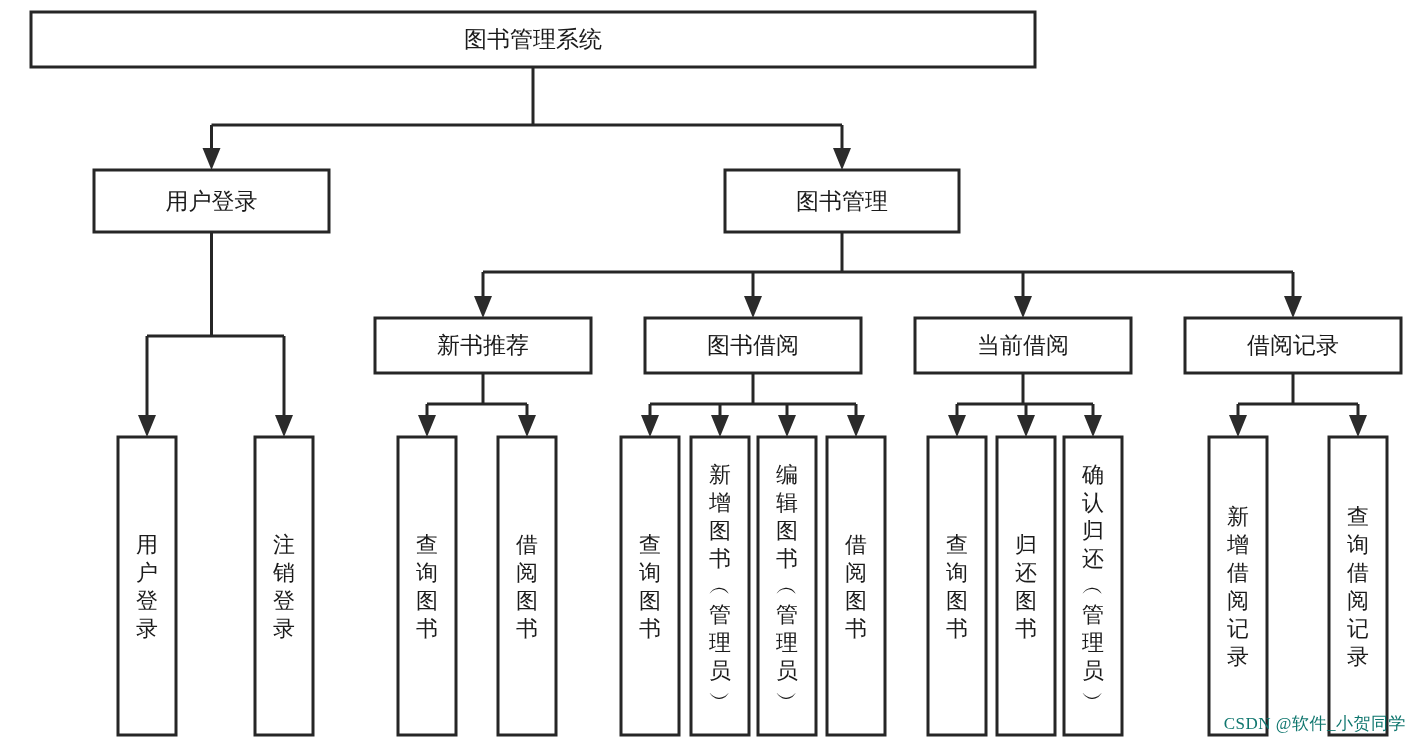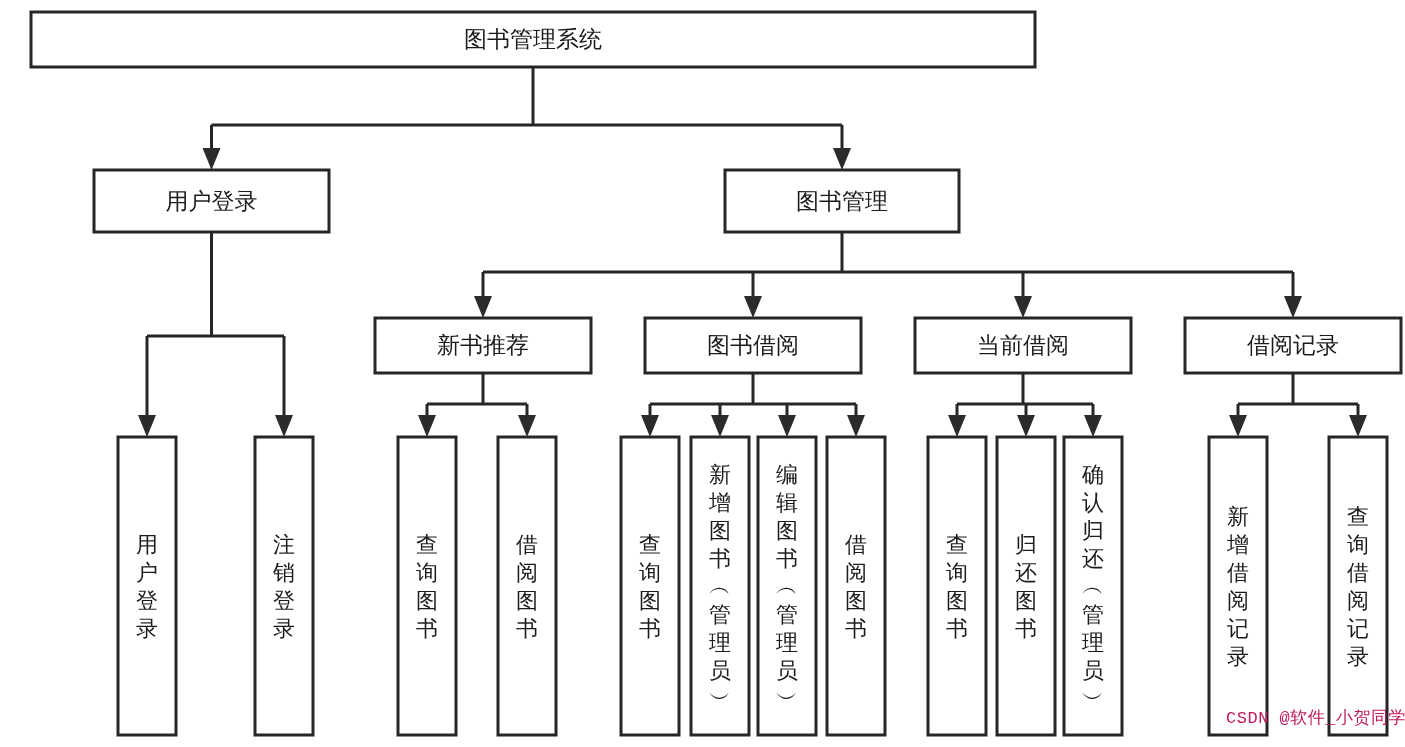--- a/index.html
+++ b/index.html
@@ -53,24 +53,24 @@
   }
   .node-label-v {
     font-family: "DejaVu Sans", "Liberation Sans", sans-serif;
     font-size: 22px;
     fill: #1b1b1b;
     text-anchor: middle;
   }
   .watermark-text {
     position: absolute;
     right: 12px;
-    bottom: 18px;
-    font-family: Liberation Mono, monospace;
+    bottom: 12px;
+    font-family: Liberation Serif, serif;
     font-size: 17px;
-    color: #be185d;
+    color: #0f766e;
     letter-spacing: 0.5px;
     white-space: nowrap;
     user-select: none;
   }
 </style>
 </head>
 <body>
 
 <div id="diagram-root">
   <svg class="diagram-canvas" viewBox="0 0 1405 747">

